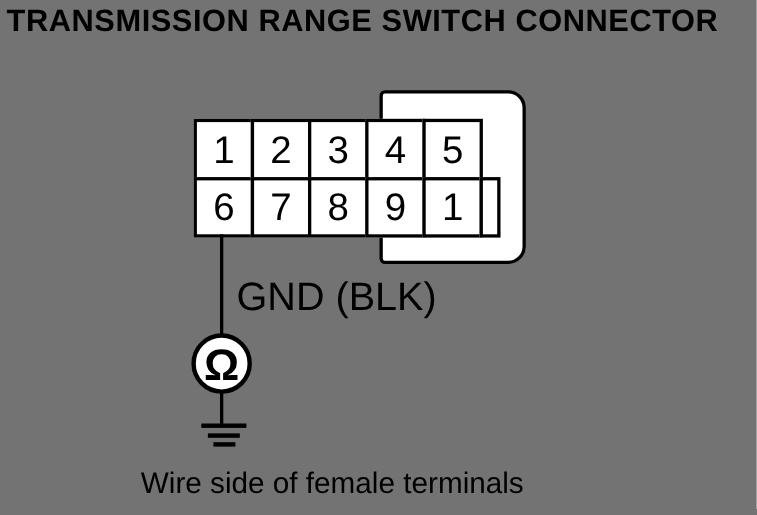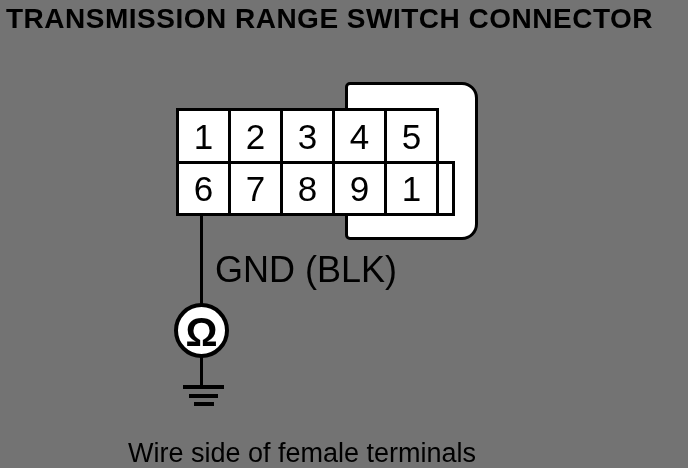--- a/index.html
+++ b/index.html
@@ -118,21 +118,21 @@
     position: absolute;
     height: 4px;
     background: #000000;
   }
   .gbar1 { left: 0px;  top: 0px;  width: 41px; }
   .gbar2 { left: 6px;  top: 9px;  width: 29px; }
   .gbar3 { left: 11px; top: 17px; width: 20px; }
   .caption {
     position: absolute;
     left: 128px;
-    top: 438px;
+    top: 424px;
     font-size: 27px;
     white-space: nowrap;
   }
 </style>
 </head>
 <body>
 
 <div class="stage">
 
   <div class="title">TRANSMISSION RANGE SWITCH CONNECTOR</div>

